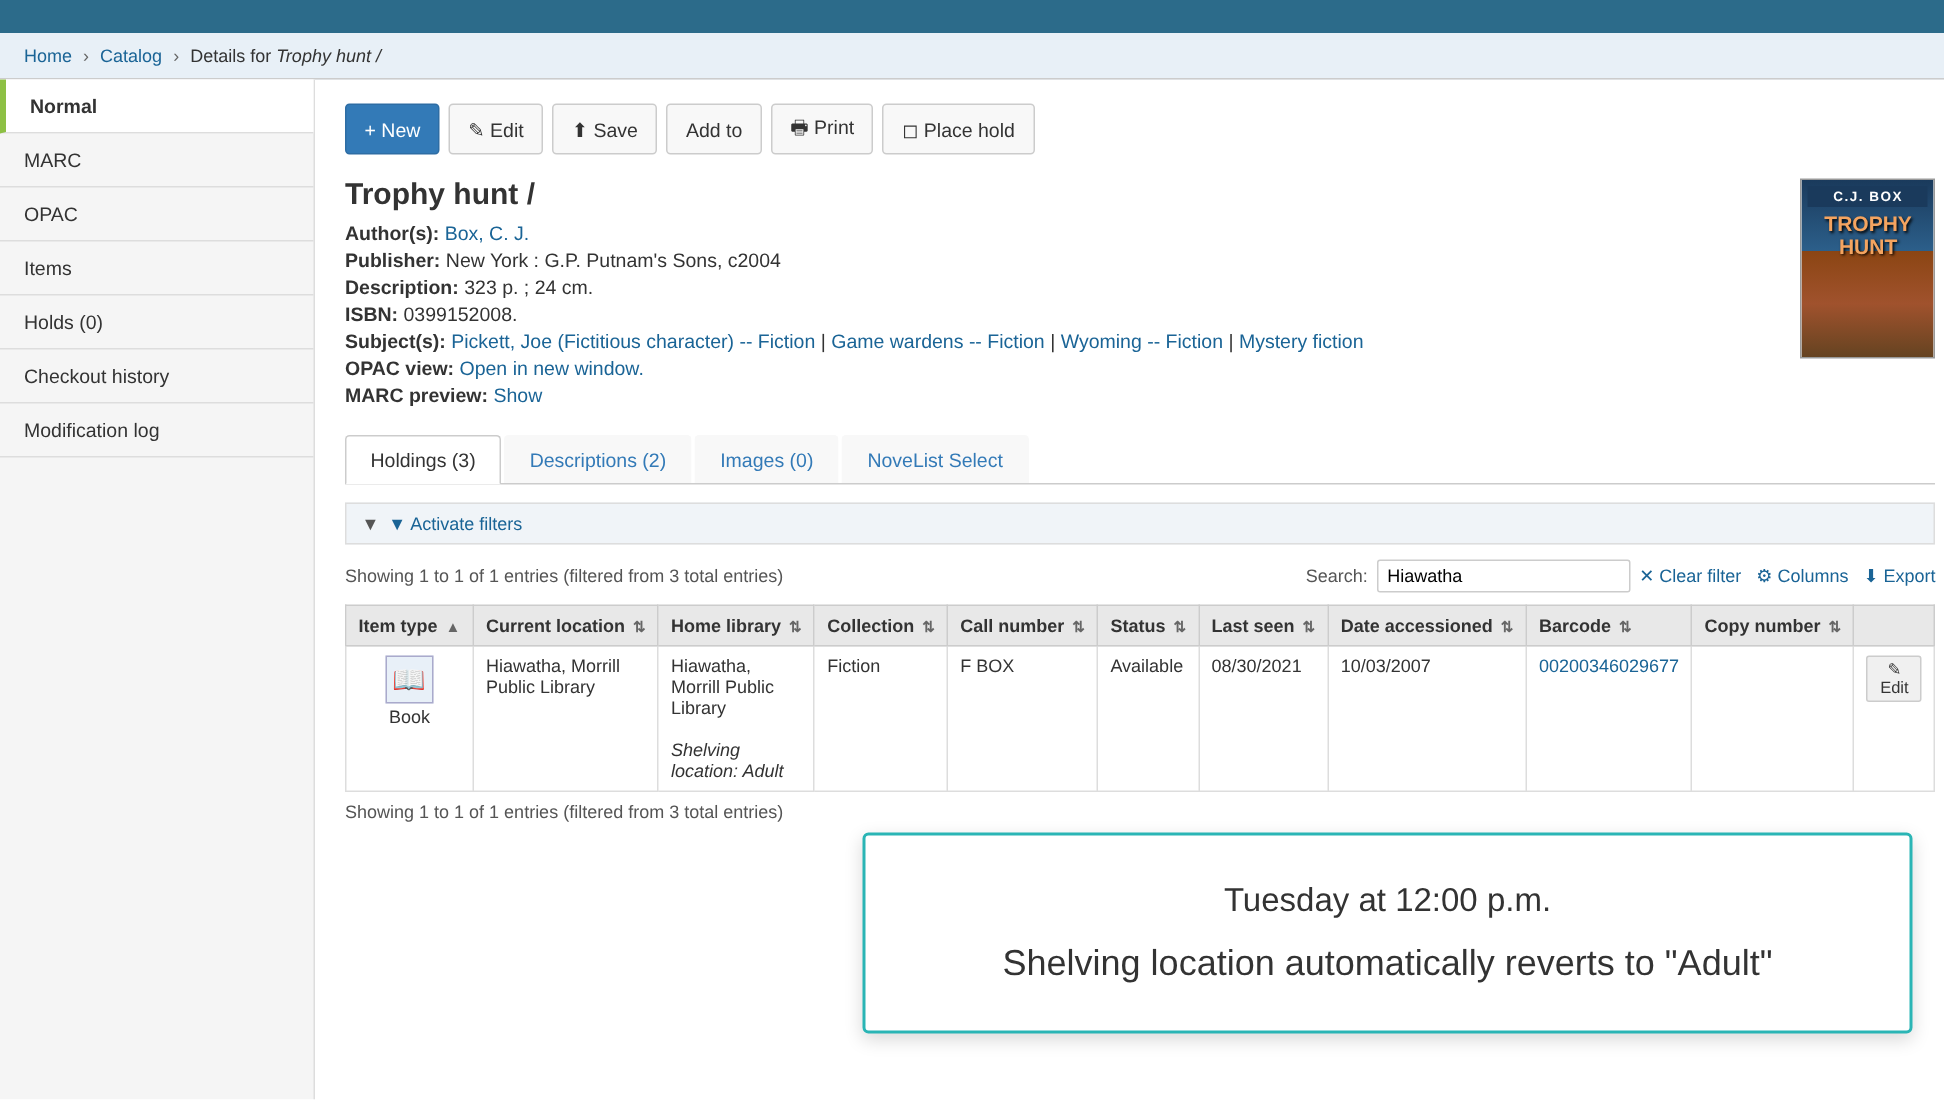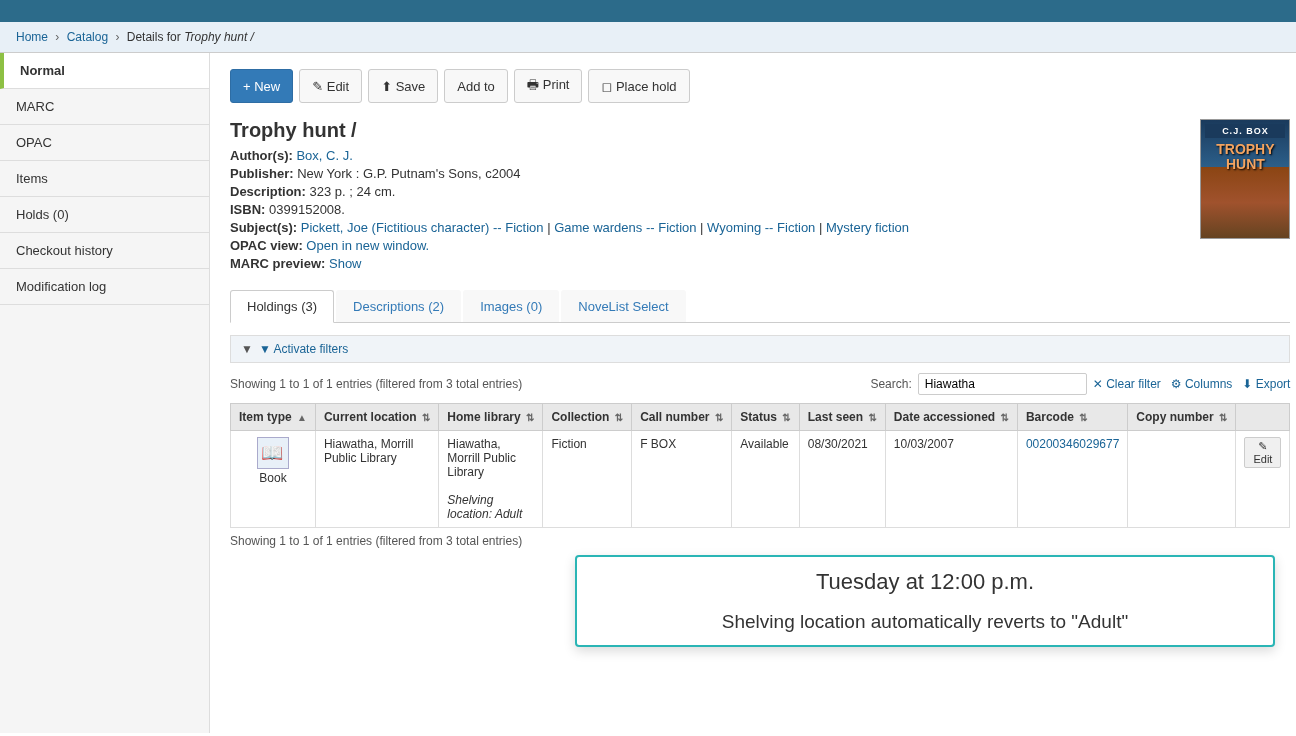--- a/index.html
+++ b/index.html
@@ -55,23 +55,23 @@
     .data-table td { border: 1px solid #ddd; padding: 6px 8px; vertical-align: top; }
     .data-table tr:nth-child(even) { background: #f9f9f9; }
 
     .book-icon { width: 32px; height: 32px; background: #e8f0f8; border: 1px solid #aac; display: flex; align-items: center; justify-content: center; font-size: 18px; margin: 0 auto 2px; }
     .item-type-cell { text-align: center; }
 
     .barcode-link { color: #1a6496; text-decoration: none; }
 
     .edit-btn { padding: 2px 8px; font-size: 11px; background: #f0f0f0; border: 1px solid #ccc; cursor: pointer; border-radius: 2px; color: #333; }
 
-    .tooltip-box { position: absolute; left: 575px; top: 555px; width: 700px; background: #fff; border: 2px solid #2ab5b5; border-radius: 4px; padding: 12px 20px; z-index: 100; box-shadow: 0 4px 12px rgba(0,0,0,0.15); }
+    .tooltip-box { position: absolute; left: 575px; top: 555px; width: 700px; background: #fff; border: 2px solid #2ab5b5; border-radius: 4px; padding: 30px 20px; z-index: 100; box-shadow: 0 4px 12px rgba(0,0,0,0.15); }
     .tooltip-line1 { font-size: 22px; text-align: center; color: #333; margin-bottom: 16px; }
-    .tooltip-line2 { font-size: 19px; text-align: center; color: #333; }
+    .tooltip-line2 { font-size: 24px; text-align: center; color: #333; }
 
     .bottom-entries { font-size: 12px; color: #555; padding: 6px 0; }
 
     .shelving-italic { font-style: italic; }
   </style>
 </head>
 <body>
 
 <div class="top-bar"></div>
 

